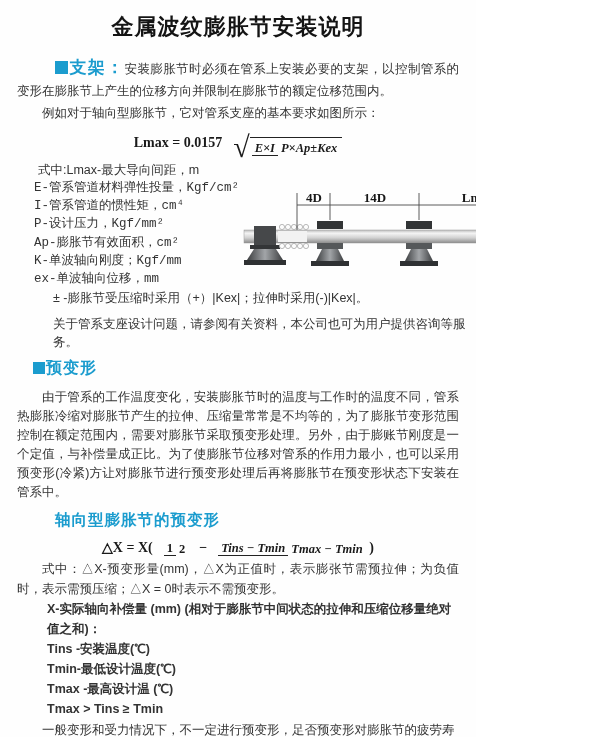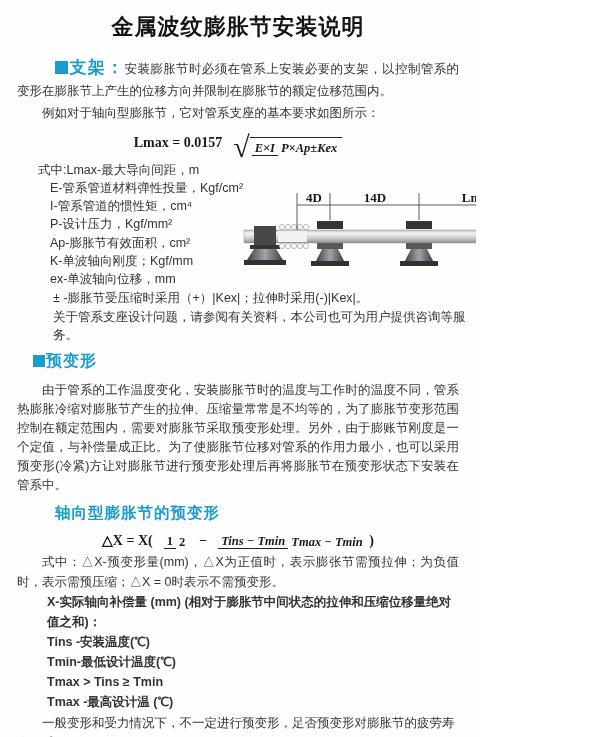--- a/index.html
+++ b/index.html
@@ -29,23 +29,23 @@
   .ital { font-style:italic; }
   .rad { display:inline-block; font-size:30px; font-weight:400; line-height:20px;
          vertical-align:middle; transform:translateY(3px); }
   .vinc { display:inline-block; border-top:1.6px solid #222; padding:2px 2px 0 2px;
           vertical-align:middle; transform:translateY(3px); }
   .f2 { margin-top:8px;font-family:Liberation Serif, serif; }
   .fgap { display:inline-block; width:4px; }
 
   .deflist { margin:7px 0 0 0; font-size:12.5px; line-height:18.3px; color:#333; }
   .where-head { margin-left:38px; }
-  .def-item { margin-left:50px; }
+  .def-item { margin-left:34px;font-family:Liberation Mono, monospace; }
   .pm-note, .consult { margin-left:53px; }
-  .consult { margin-top:1px; }
+  .consult { margin-top:8px; }
 
   .p2 { margin-top:6px; }
   .body-par { margin:7px 17px 0 17px; font-size:12.5px; line-height:19px;
               text-align:justify; text-indent:25px; color:#333; }
 
   .sub-head { margin:8px 0 0 55px; color:var(--accent); font-size:15.5px;
               font-weight:bold; letter-spacing:1px; }
   .sub-head2 { margin:14px 0 0 44px; font-size:17px; }
 
   .list2 { margin:4px 17px 0 17px; font-size:12.5px; line-height:19.5px; color:#333; }
@@ -179,20 +179,20 @@
       <span class="den ital">Tmax − Tmin</span>
     </span>
     <span>)</span>
   </div>
 
   <div class="list2">
     <div class="indent1">式中：△X-预变形量(mm)，△X为正值时，表示膨张节需预拉伸；为负值时，表示需预压缩；△X = 0时表示不需预变形。</div>
     <div class="tdef">X-实际轴向补偿量 (mm) (相对于膨胀节中间状态的拉伸和压缩位移量绝对值之和)：</div>
     <div class="tdef">Tins -安装温度(℃)</div>
     <div class="tdef">Tmin-最低设计温度(℃)</div>
+    <div class="tdef">Tmax -最高设计温 (℃)</div>
     <div class="tdef">Tmax &gt; Tins ≥ Tmin</div>
-    <div class="tdef">Tmax -最高设计温 (℃)</div>
     <div class="note-par">一般变形和受力情况下，不一定进行预变形，足否预变形对膨胀节的疲劳寿命几乎没有影响。</div>
   </div>
 
   <div class="sub-head sub-head2">横向型膨胀节的预变形-冷紧</div>
 
 </div>
 
 </body></html>

